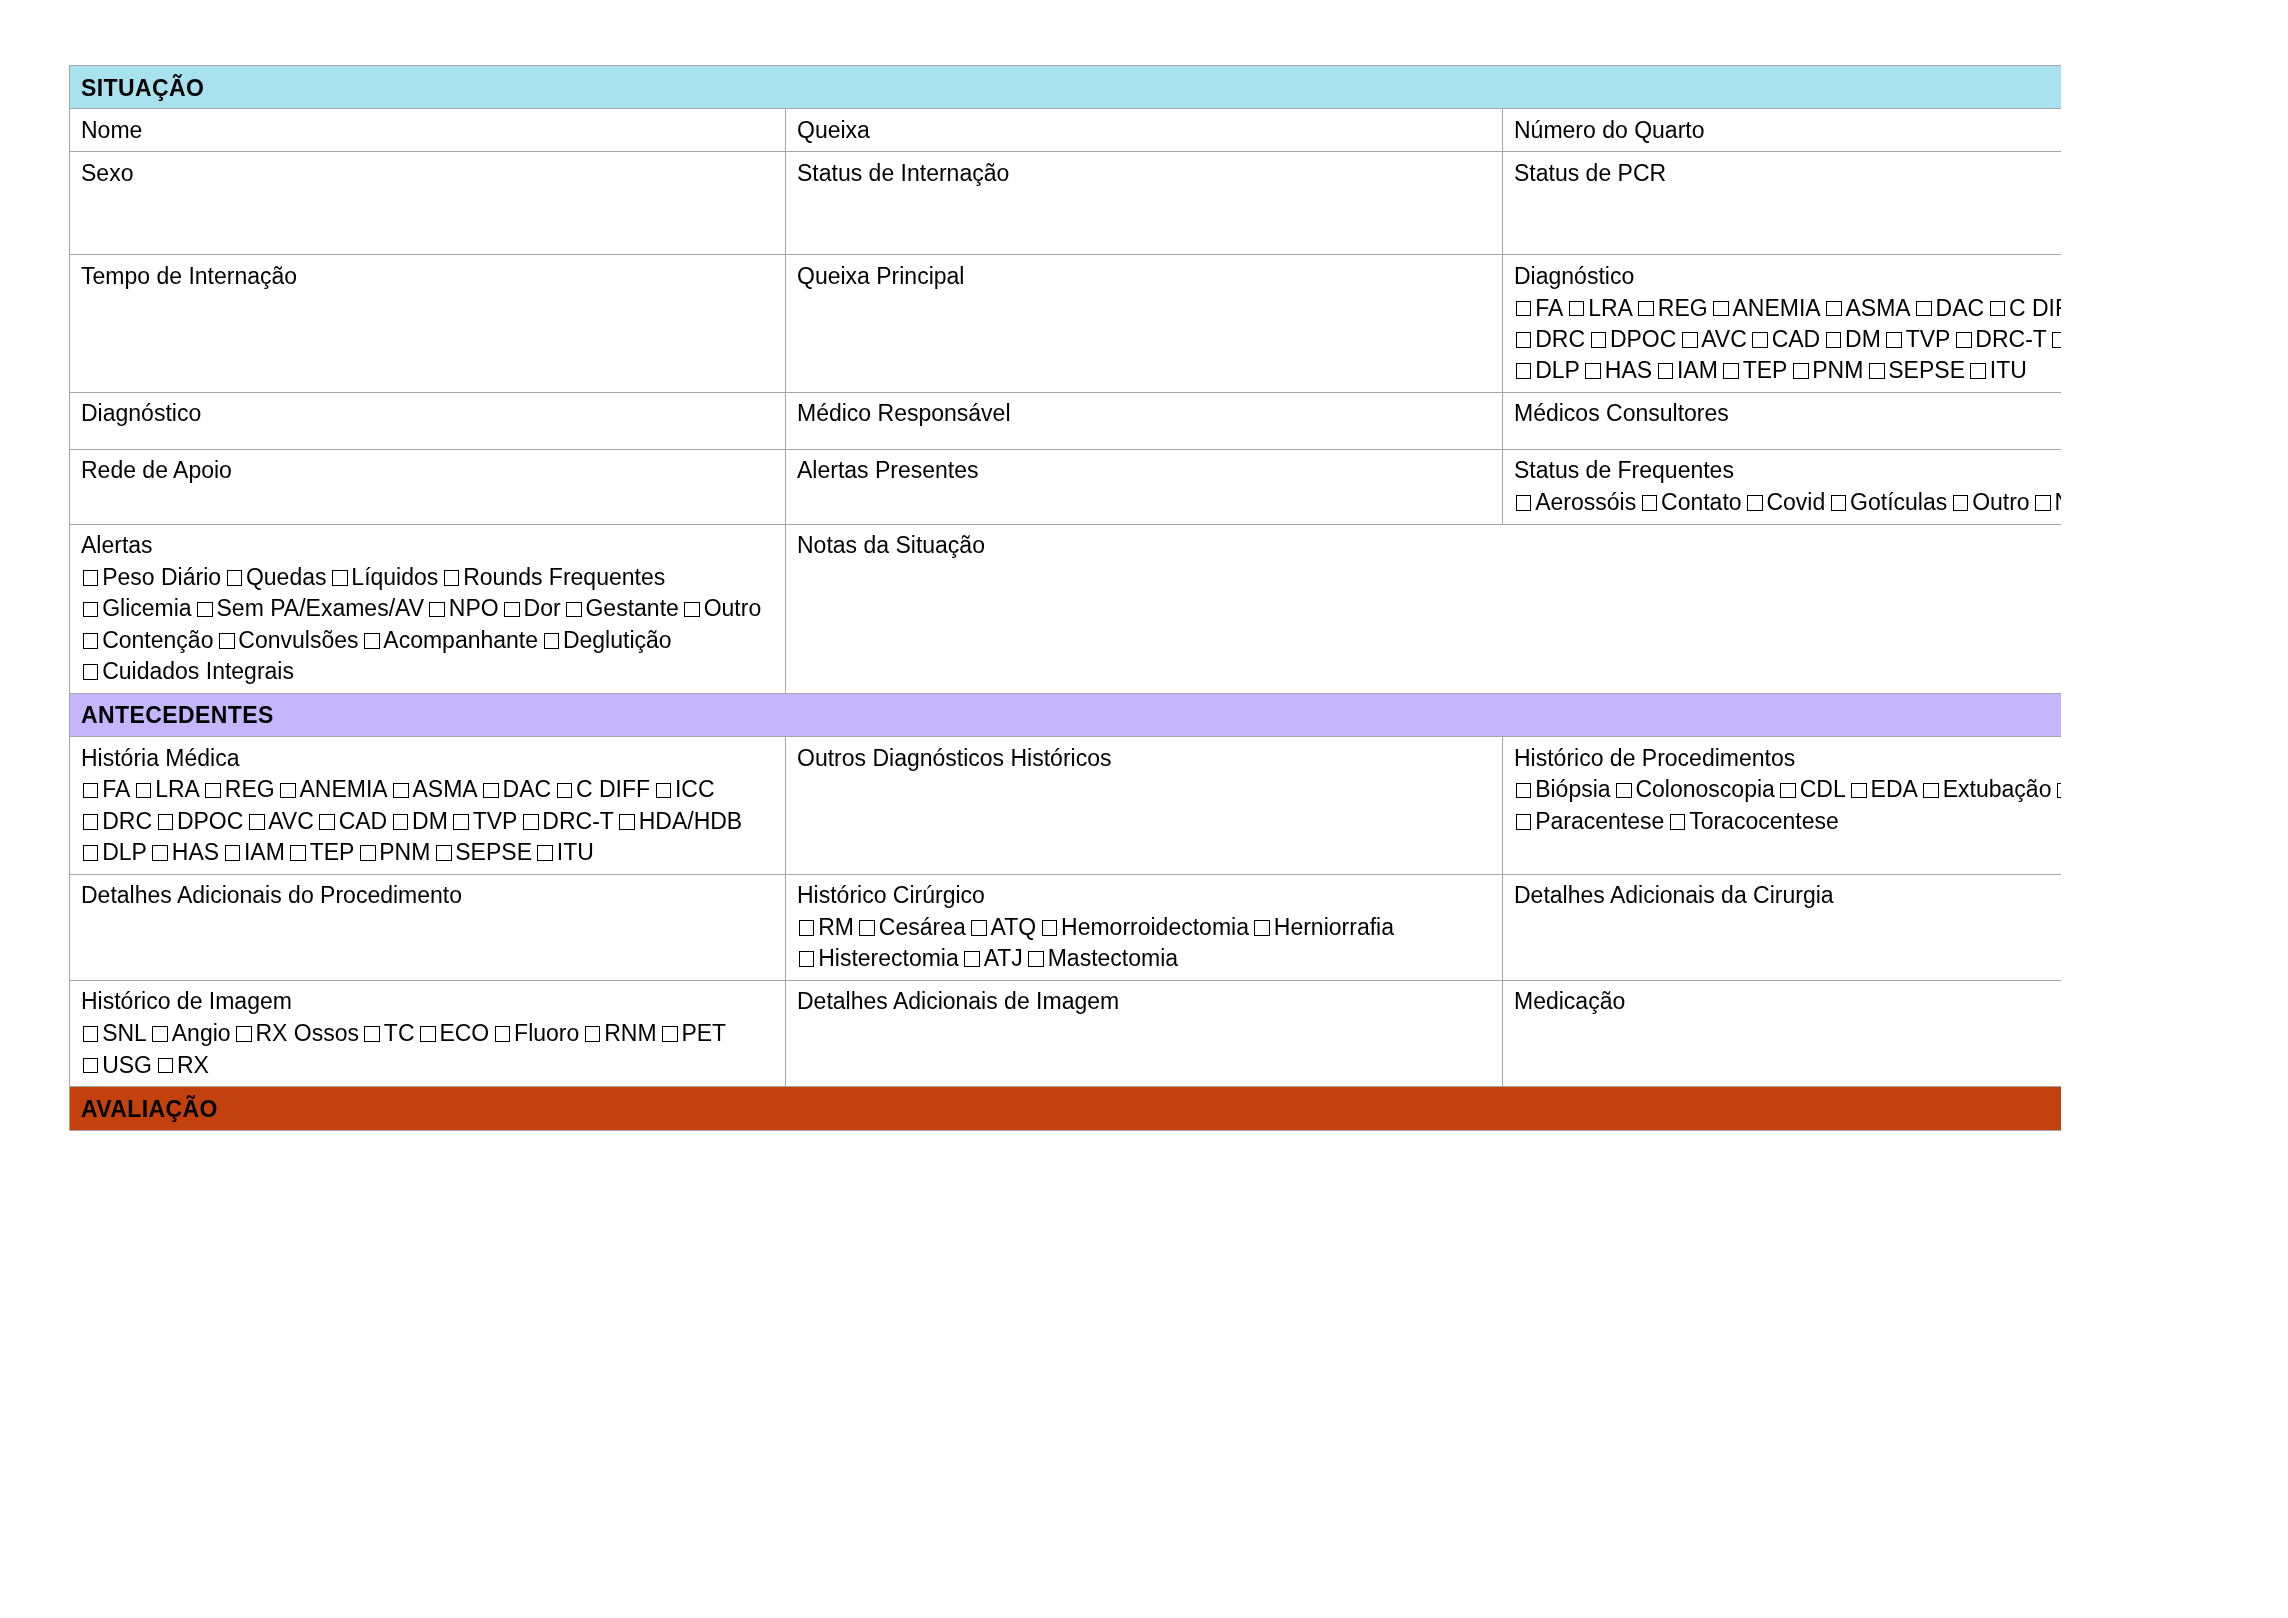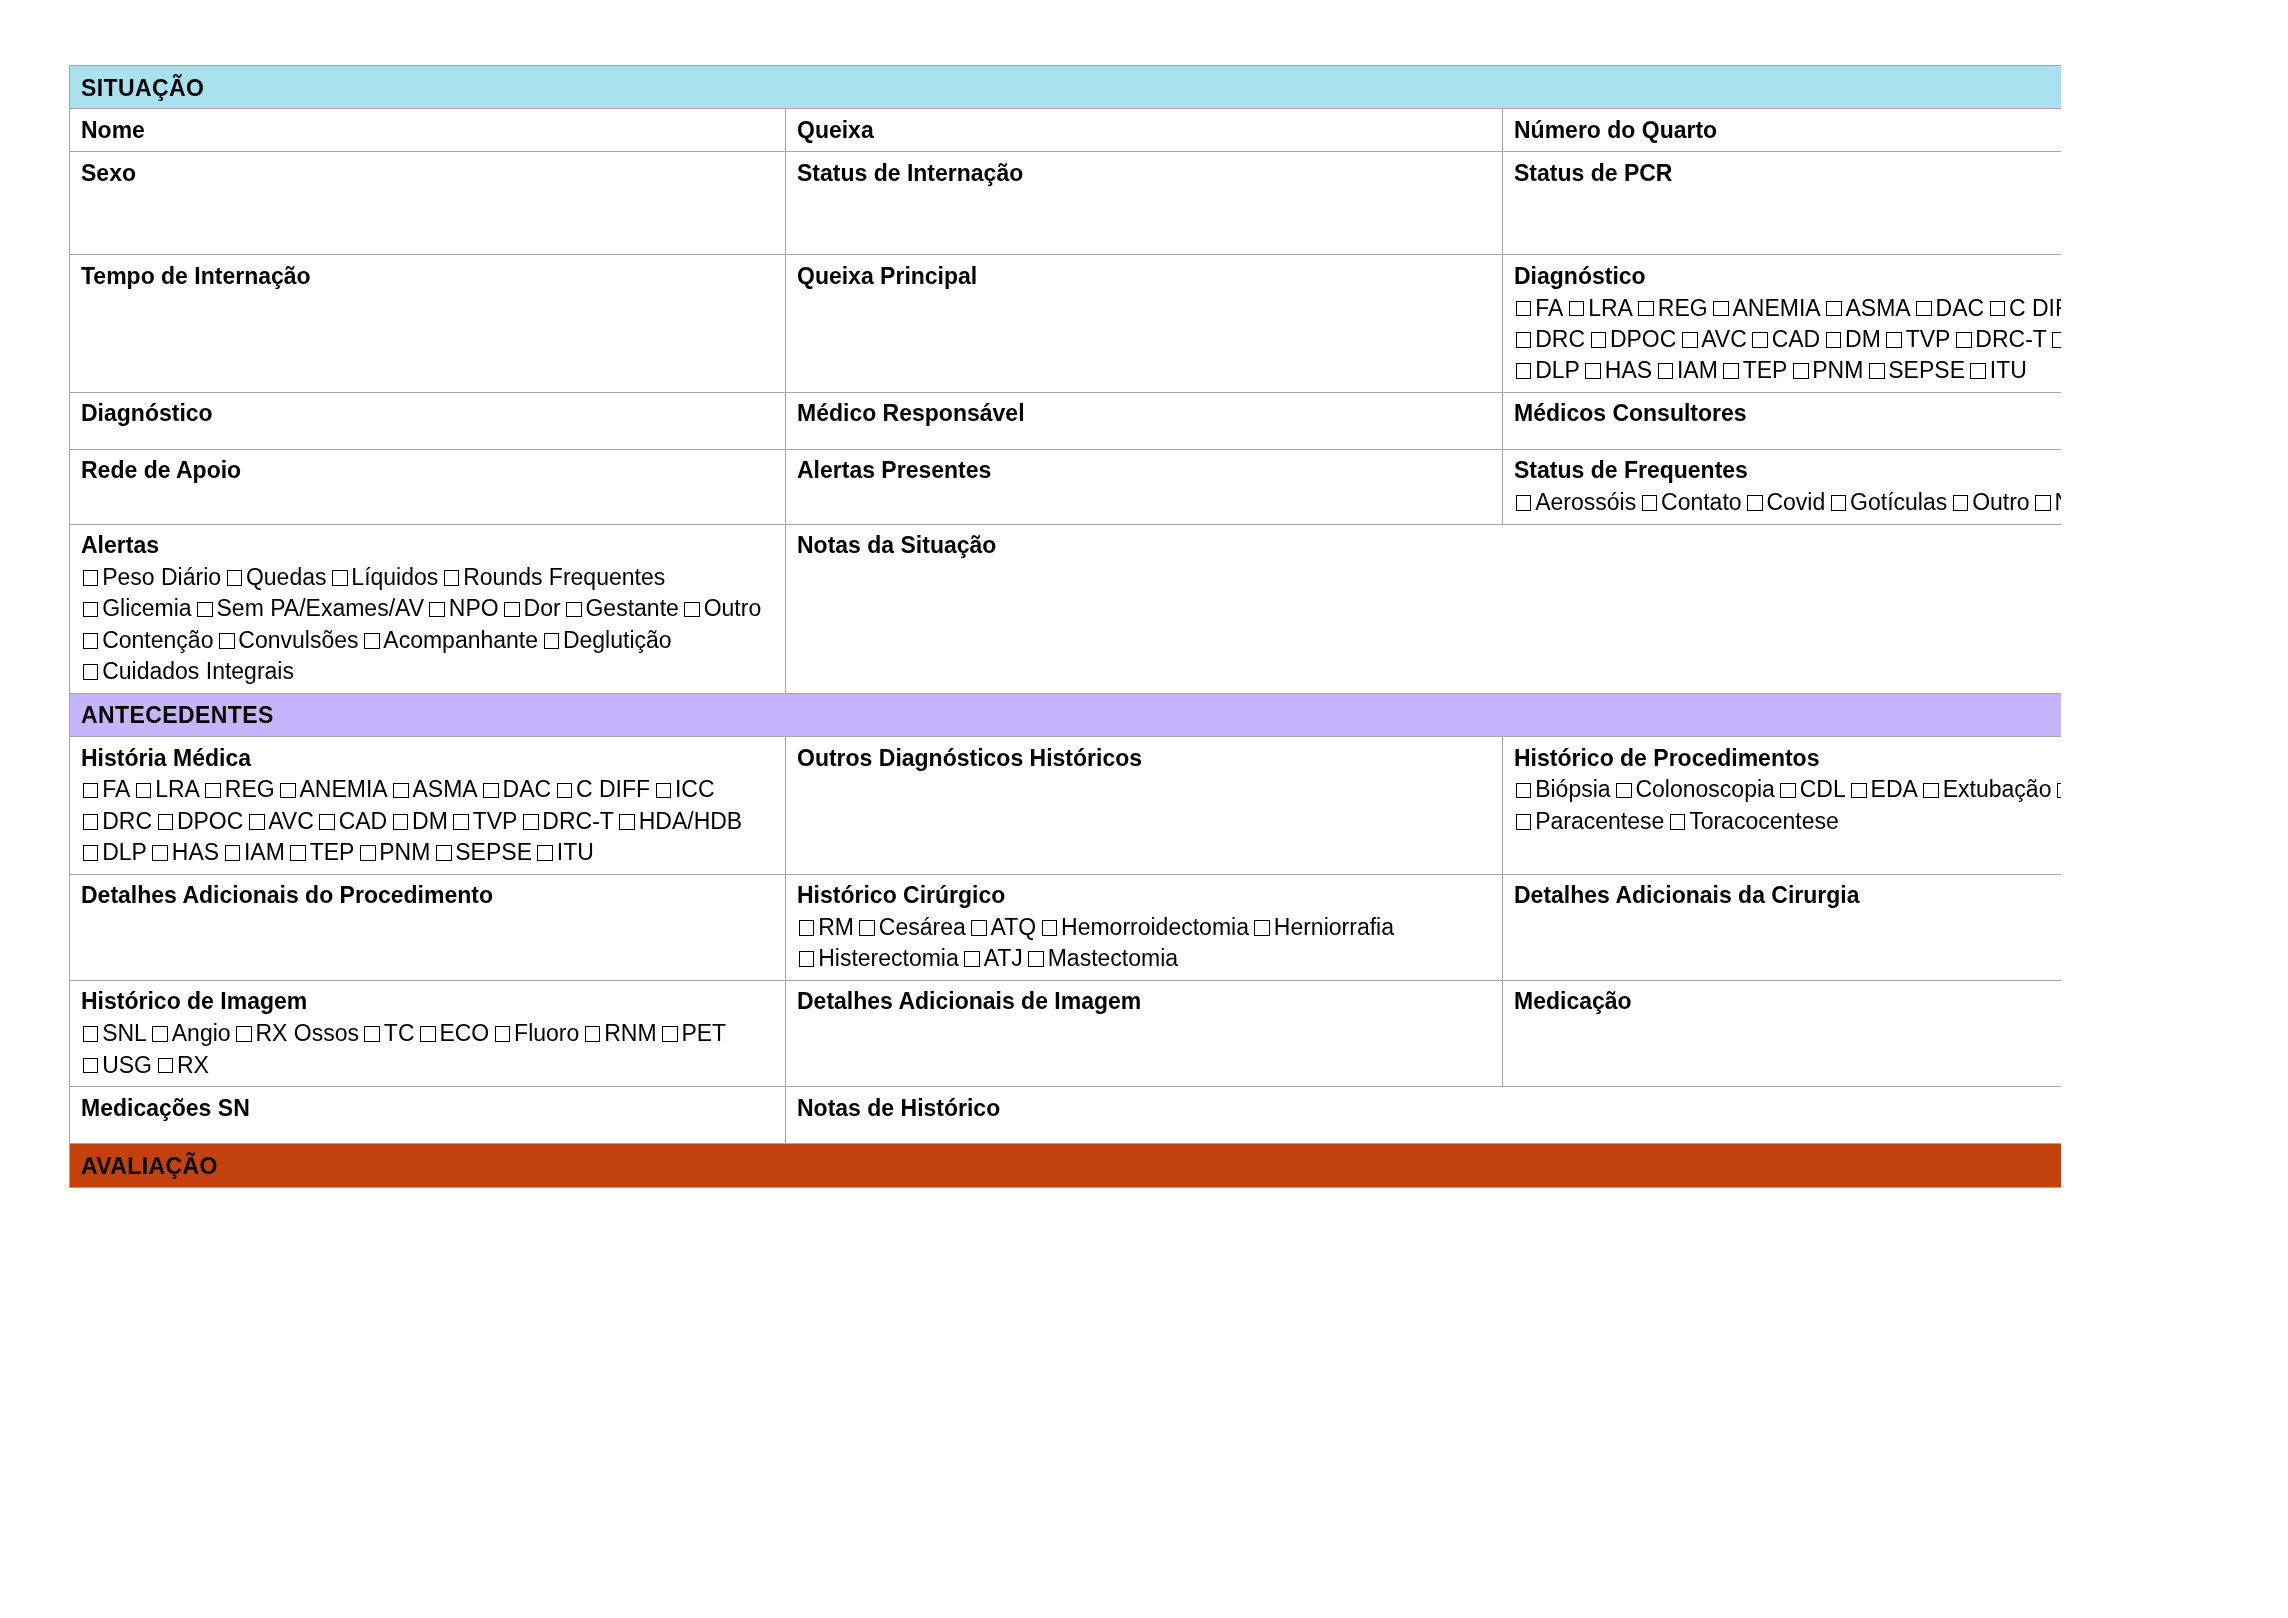--- a/index.html
+++ b/index.html
@@ -40,21 +40,21 @@
     padding: 5.5px 9.2px 5.5px 20px;
     font-weight: bold;
     font-size: 23px;
     letter-spacing: 0.4px;
   }
   .sec-situacao { background: #a9e2ef; }
   .sec-antecedentes { background: #c4b5fd; }
   .sec-avaliacao { background: #c2410c; }
 
   .lbl {
-    font-weight: bold;
+    font-weight: normal;
     display: block;
     font-size: 23px;
     line-height: 1.3;
   }
   .opts {
     display: block;
     font-weight: normal;
     font-size: 23px;
     line-height: 1.36;
     margin-top: 0.9px;
@@ -202,28 +202,20 @@
         <span class="opts"><span class="opt"><span class="chk"></span><span>SNL</span></span><span class="opt"><span class="chk"></span><span>Angio</span></span><span class="opt"><span class="chk"></span><span>RX Ossos</span></span><span class="opt"><span class="chk"></span><span>TC</span></span><span class="opt"><span class="chk"></span><span>ECO</span></span><span class="opt"><span class="chk"></span><span>Fluoro</span></span><span class="opt"><span class="chk"></span><span>RNM</span></span><span class="opt"><span class="chk"></span><span>PET</span></span><span class="opt"><span class="chk"></span><span>USG</span></span><span class="opt"><span class="chk"></span><span>RX</span></span></span>
       </td>
       <td>
             <span class="lbl">Detalhes Adicionais de Imagem</span>
           </td>
       <td>
             <span class="lbl">Medicação</span>
           </td>
     </tr>
 
-    <tr class="h-med">
-      <td>
-            <span class="lbl">Medicações SN</span>
-          </td>
-      <td colspan="2">
-            <span class="lbl">Notas de Histórico</span>
-          </td>
-    </tr>
 
     <tr class="section-row">
       <td colspan="3" class="sec-avaliacao">AVALIAÇÃO</td>
     </tr>
 
 
   </tbody>
     </table>
 </div>
 

